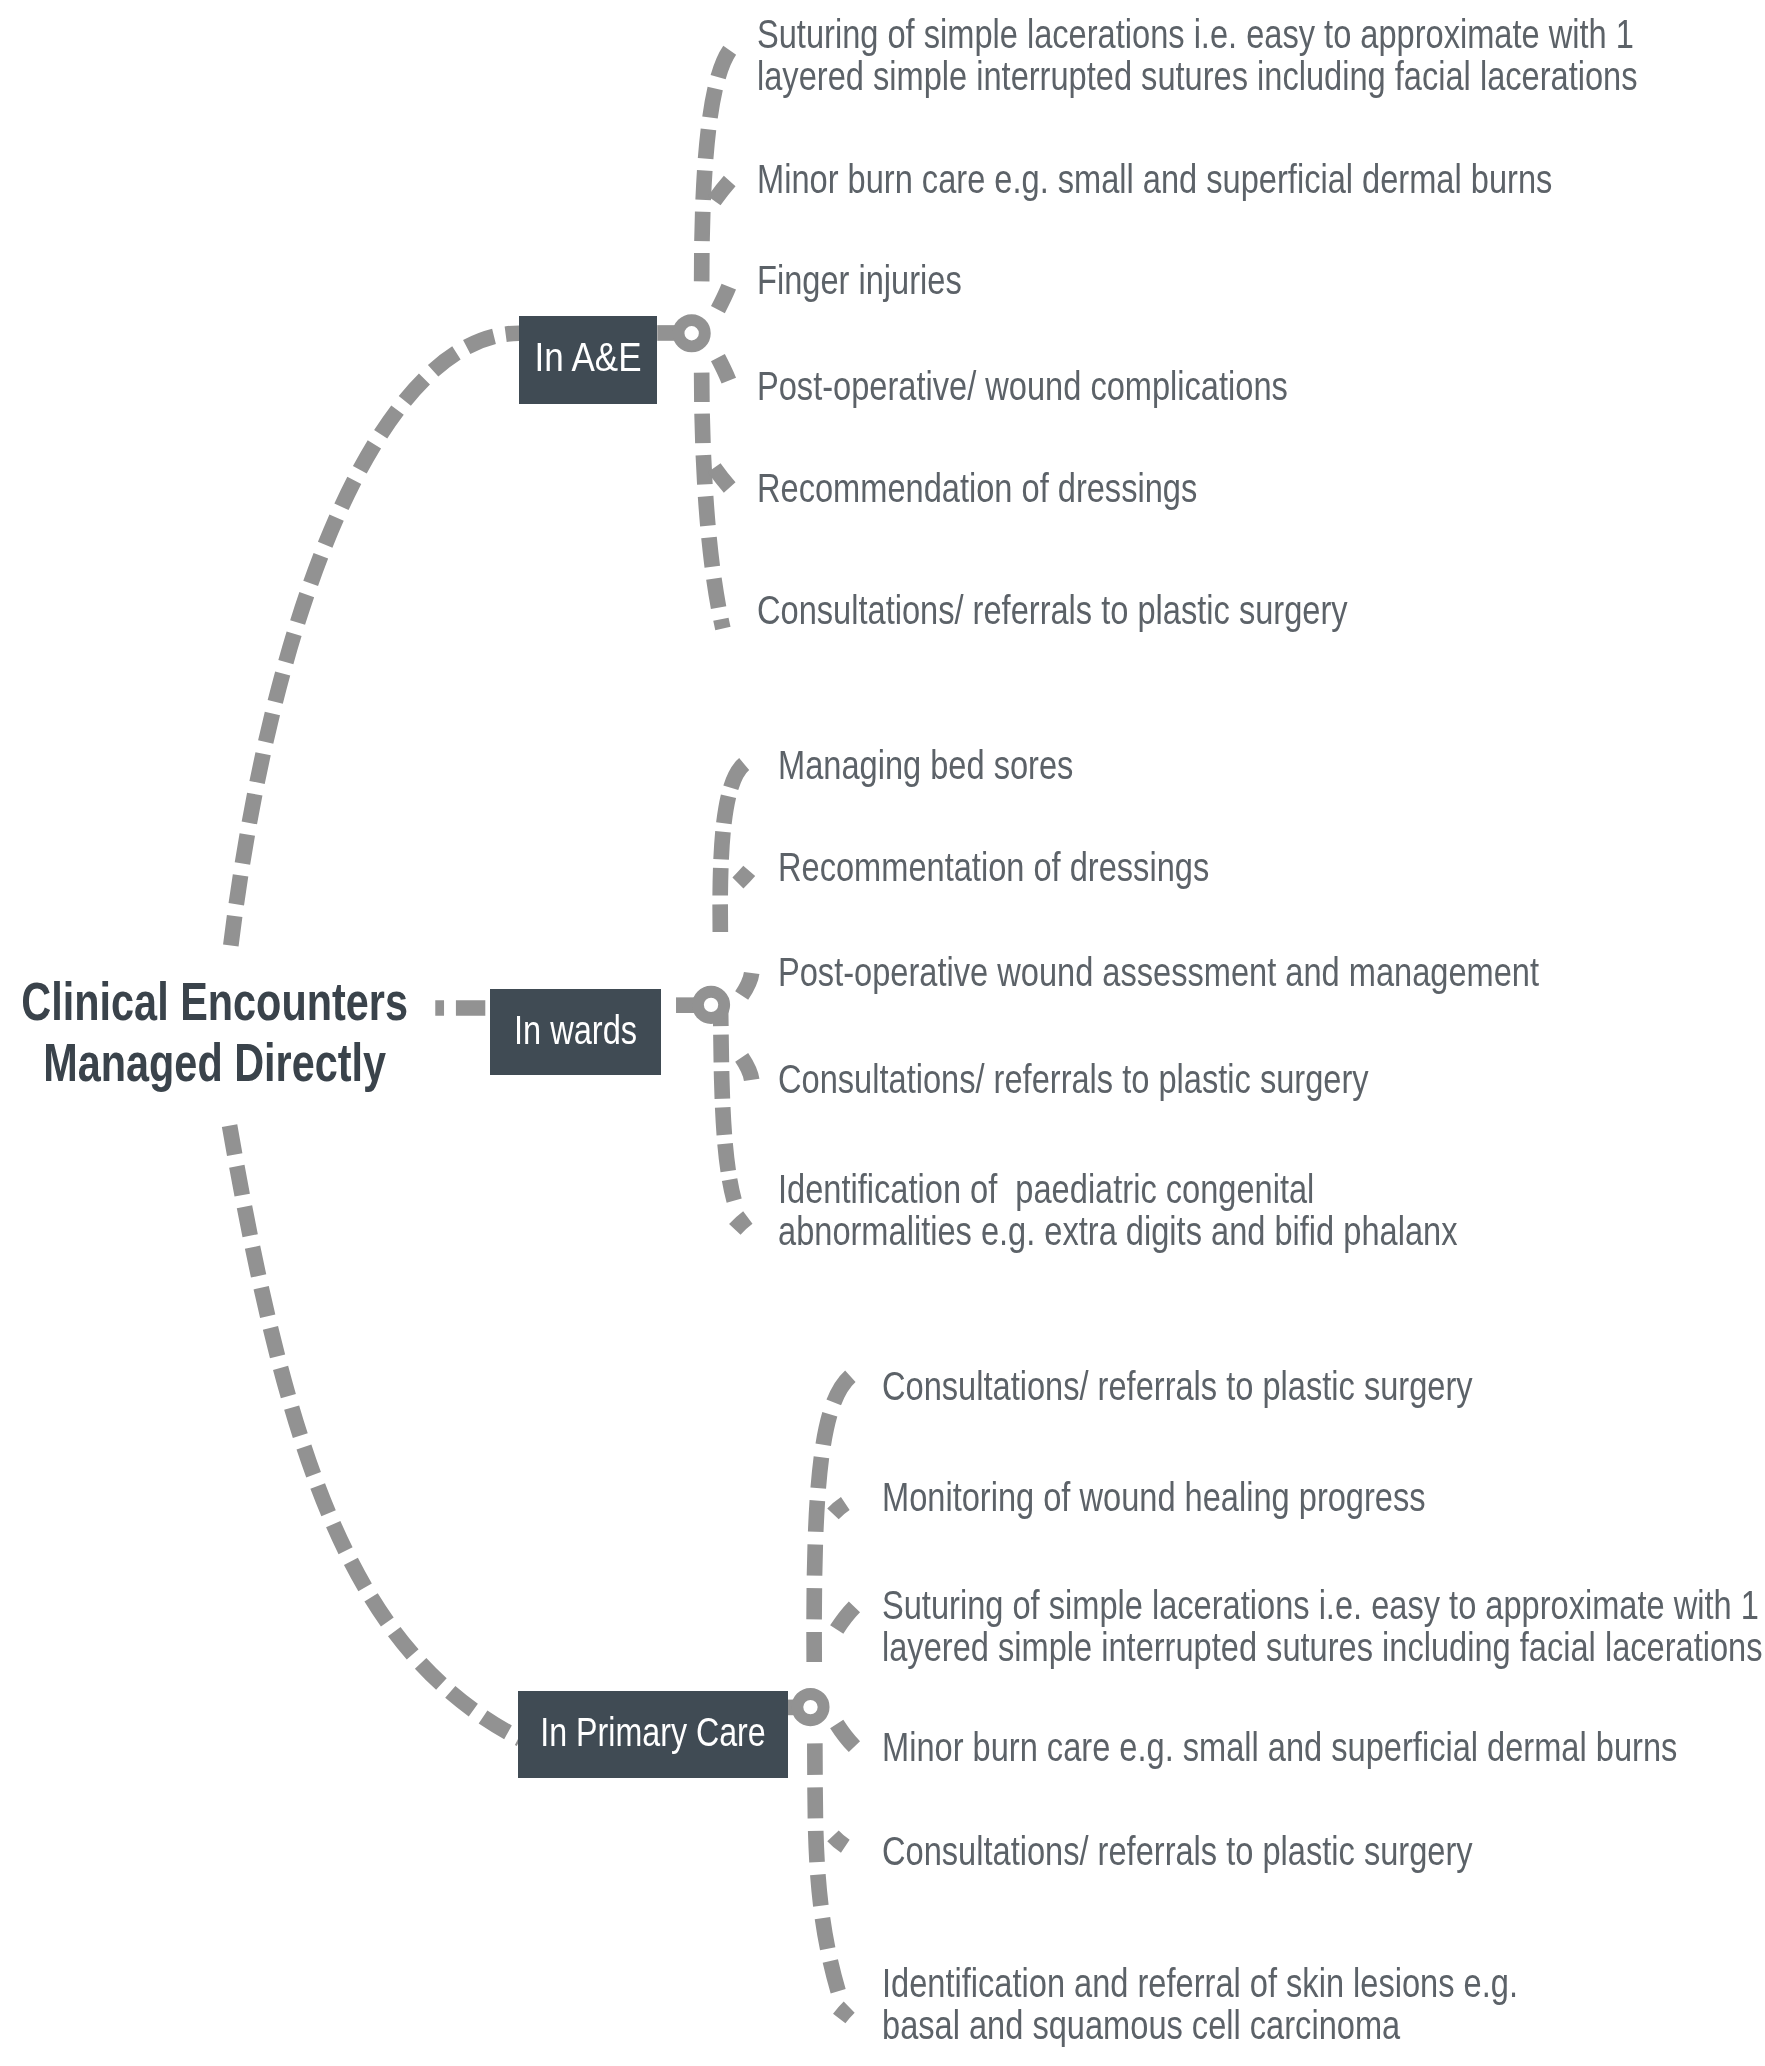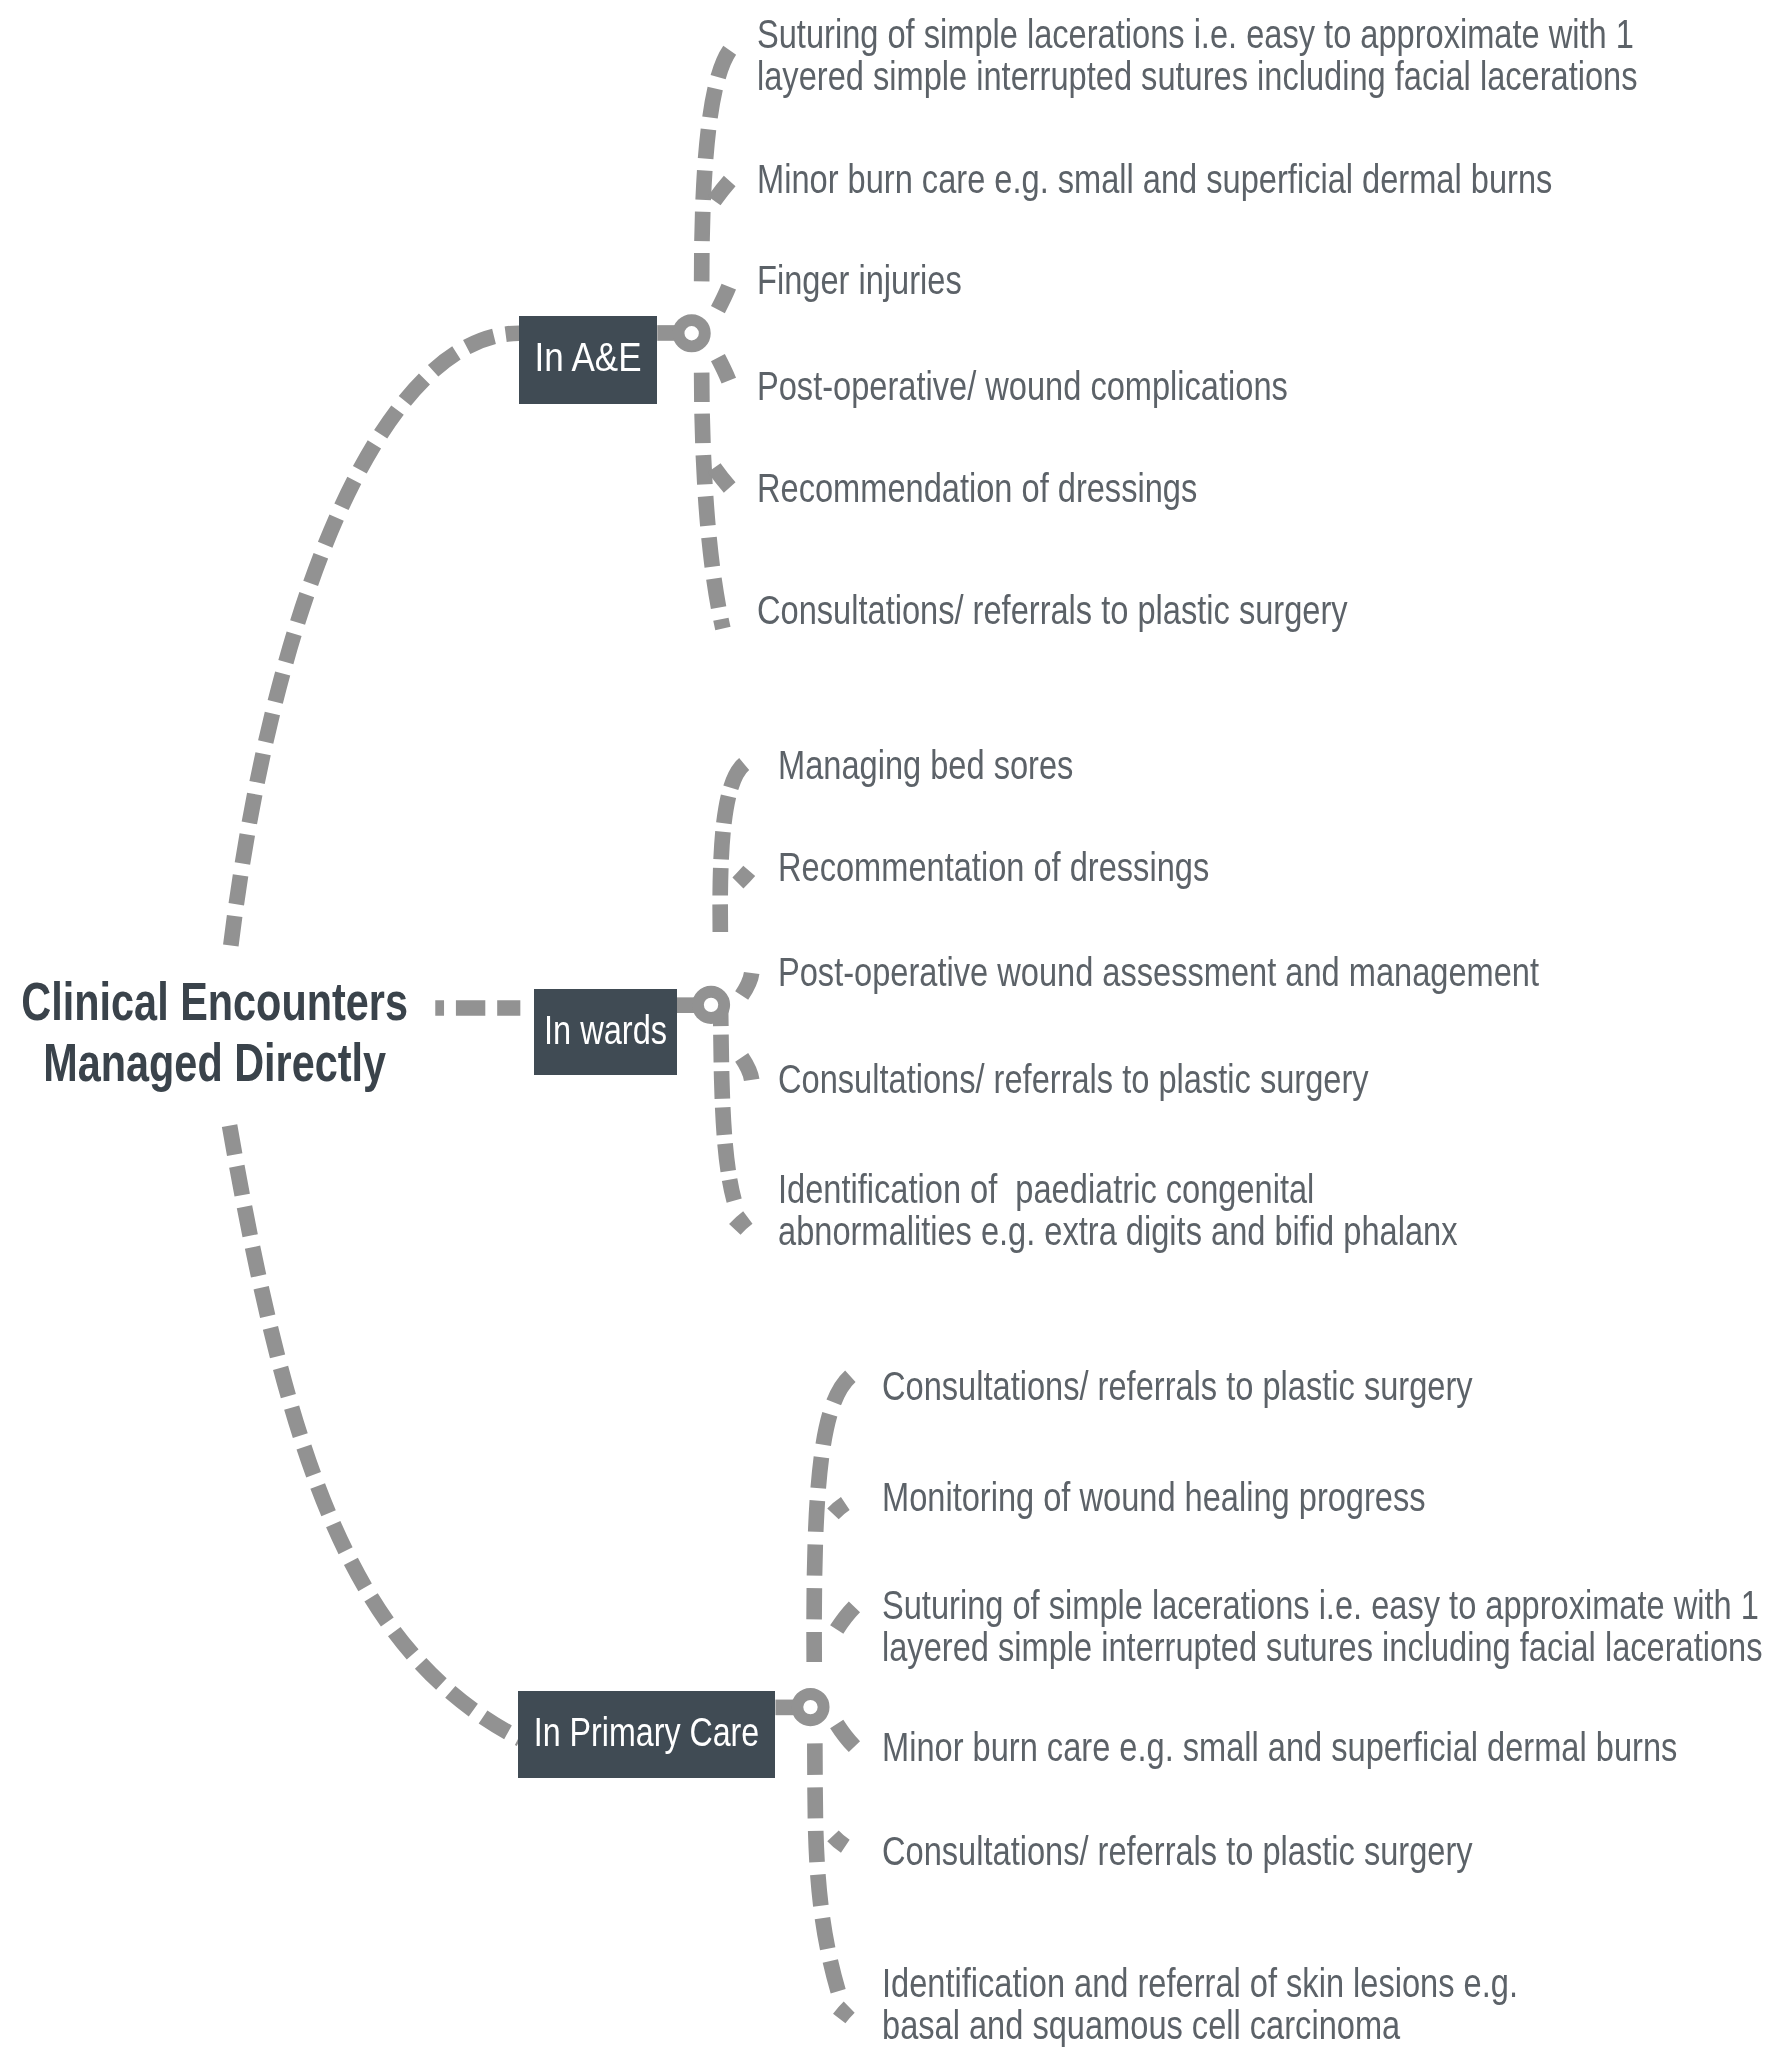--- a/index.html
+++ b/index.html
@@ -51,24 +51,24 @@
     <rect x="1051" y="520" width="58" height="25" fill="#929292"></rect>
     <rect x="1081" y="1595" width="59" height="25" fill="#929292"></rect>
     <rect x="1240" y="2718" width="59" height="25" fill="#929292"></rect>
     <circle cx="1106" cy="533" r="21" fill="#ffffff" stroke="#929292" stroke-width="19"></circle>
     <circle cx="1137" cy="1607" r="21" fill="#ffffff" stroke="#929292" stroke-width="19"></circle>
     <circle cx="1296" cy="2730" r="21" fill="#ffffff" stroke="#929292" stroke-width="19"></circle>
   </svg>
   <div class="node-box" style="left:519px;top:289px;width:138px;height:88px;">
     <div class="node-label" style="top:21px;transform:scaleX(0.875);">In A&amp;E</div>
   </div>
-  <div class="node-box" style="left:534px;top:962px;width:143px;height:86px;">
+  <div class="node-box" style="left:490px;top:962px;width:171px;height:86px;">
     <div class="node-label" style="top:20.6px;transform:scaleX(0.814);">In wards</div>
   </div>
-  <div class="node-box" style="left:518px;top:1664px;width:257px;height:87px;">
+  <div class="node-box" style="left:518px;top:1664px;width:257px;height:87px;padding-left:13px;">
     <div class="node-label" style="top:20.6px;transform:scaleX(0.805);">In Primary Care</div>
   </div>
   <div class="leaf" style="left:757px;top:13px;">Suturing of simple lacerations i.e. easy to approximate with 1
 layered simple interrupted sutures including facial lacerations</div>
   <div class="leaf" style="left:757px;top:158px;">Minor burn care e.g. small and superficial dermal burns</div>
   <div class="leaf" style="left:757px;top:259px;">Finger injuries</div>
   <div class="leaf" style="left:757px;top:365px;">Post-operative/ wound complications</div>
   <div class="leaf" style="left:757px;top:467px;">Recommendation of dressings</div>
   <div class="leaf" style="left:757px;top:589px;">Consultations/ referrals to plastic surgery</div>
   <div class="leaf" style="left:778px;top:744px;">Managing bed sores</div>

